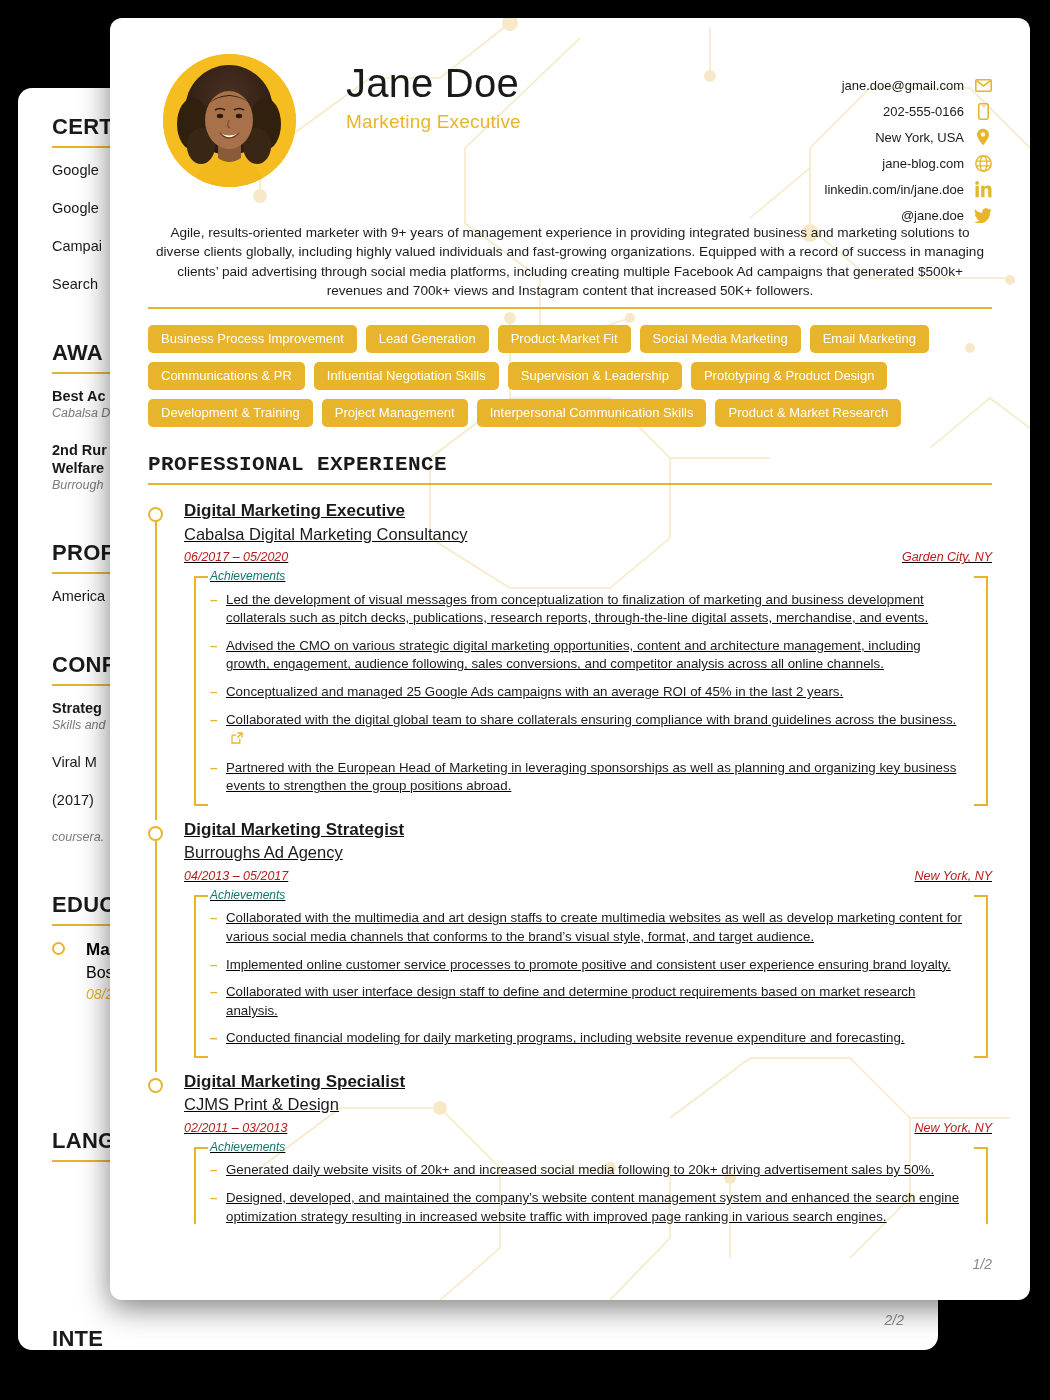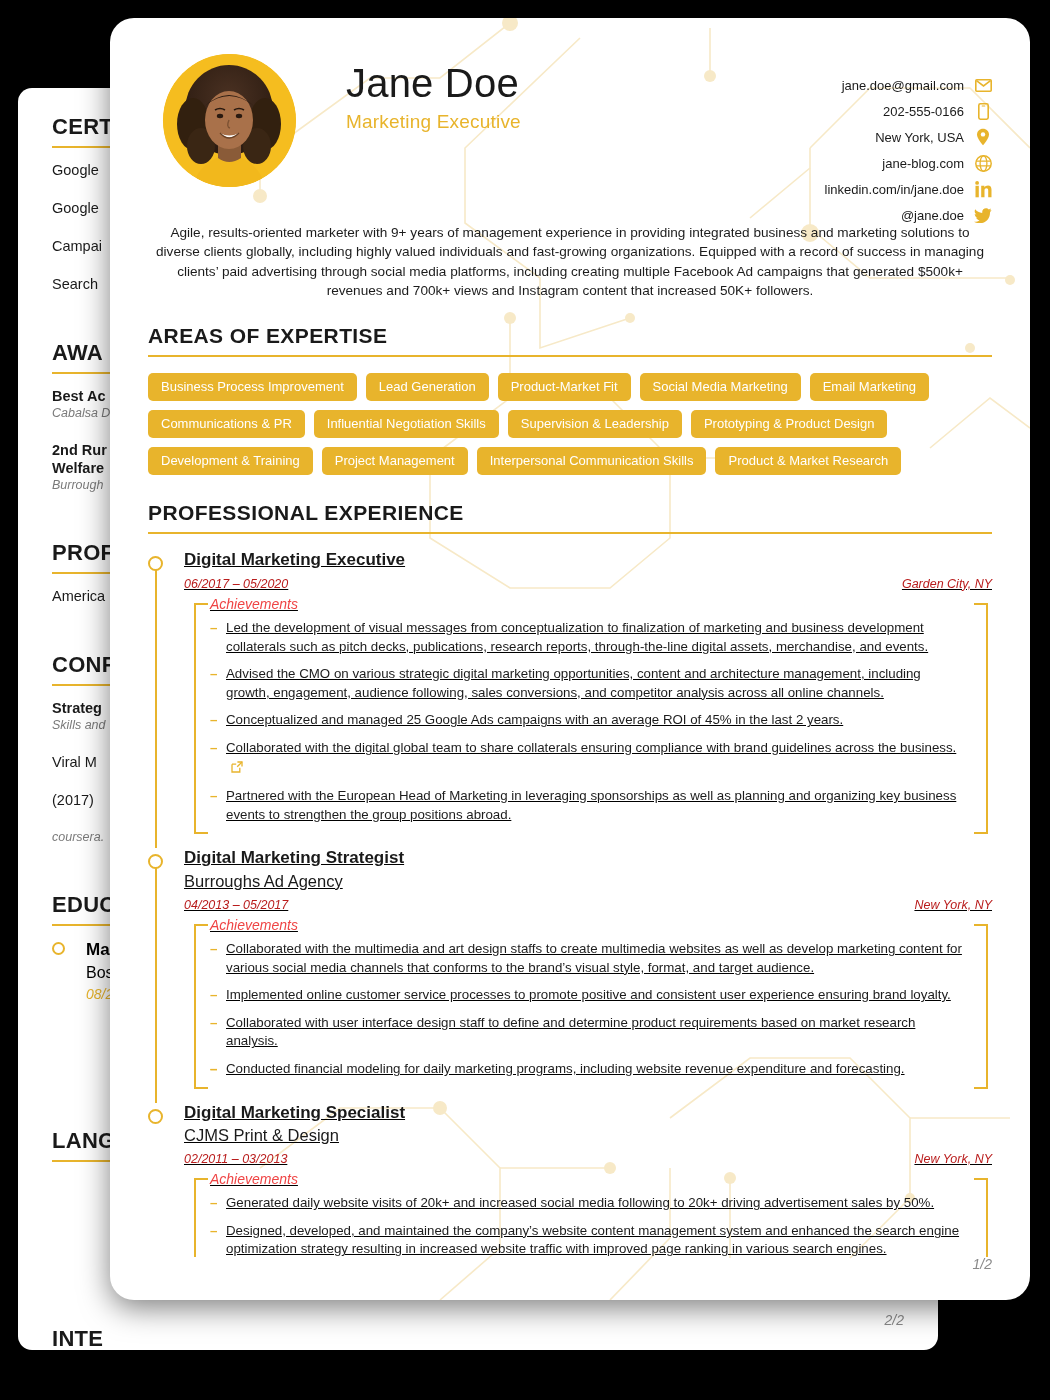--- a/index.html
+++ b/index.html
@@ -73,21 +73,21 @@
   }
 
   
   .front-card {
     position: absolute;
     left: 110px;
     top: 18px;
     width: 920px;
     height: 1282px;
     background: #ffffff;
-    border-radius: 24px;
+    border-radius: 12px;
     box-shadow: 0 8px 30px rgba(0,0,0,0.5);
     overflow: hidden;
   }
 
   .watermark {
     position: absolute;
     inset: 0;
     pointer-events: none;
     opacity: 1;
   }
@@ -180,21 +180,21 @@
   .job-meta {
     display: flex; justify-content: space-between; align-items: baseline;
     margin-top: 6px;
   }
   .job-date, .job-loc {
     font-size: 12.5px; font-style: italic; color: #b91c1c;
   }
 
   .ach-box { position: relative; margin-top: 6px; padding: 0 0 10px 0; }
   .ach-label {
-    font-size: 14px; font-style: italic; color: #ef4444;
+    font-size: 12px; font-style: italic; color: #0f766e;
     padding-left: 26px; line-height: 1.1;
   }
   .brk {
     position: absolute; width: 14px; border-color: #E8B42C; border-style: solid; border-width: 0;
   }
   .brk-tl { left: 10px; top: 6px;  border-top-width: 2px; border-left-width: 2px; height: 12px; }
   .brk-bl { left: 10px; bottom: 0;  border-bottom-width: 2px; border-left-width: 2px; height: 12px; }
   .brk-tr { right: 4px; top: 6px;  border-top-width: 2px; border-right-width: 2px; height: 12px; }
   .brk-br { right: 4px; bottom: 0;  border-bottom-width: 2px; border-right-width: 2px; height: 12px; }
   .brk-lmid { left: 10px; top: 18px; bottom: 12px; border-left-width: 2px; width: 0; height: auto; }
@@ -427,49 +427,49 @@
                 <path d="M17.6 2.0c-0.6 0.3-1.3 0.5-2.1 0.6 0.8-0.5 1.3-1.2 1.6-2.1-0.7 0.4-1.5 0.7-2.3 0.9C14.1 0.7 13.1 0.2 12 0.2c-2.1 0-3.8 1.7-3.8 3.8 0 0.3 0 0.6 0.1 0.9C5.2 4.7 2.8 3.4 1.2 1.3 0.9 1.9 0.7 2.5 0.7 3.2c0 1.3 0.7 2.5 1.7 3.2C1.8 6.4 1.2 6.2 0.7 5.9v0c0 1.8 1.3 3.4 3.0 3.7-0.3 0.1-0.6 0.1-1 0.1-0.2 0-0.5 0-0.7-0.1 0.5 1.5 1.9 2.6 3.5 2.6C4.3 13.2 2.6 13.8 0.8 13.8c-0.3 0-0.6 0-0.8-0.1 1.6 1.0 3.6 1.6 5.6 1.6 6.7 0 10.4-5.6 10.4-10.4l0-0.5C16.6 3.4 17.2 2.7 17.6 2.0z" fill="#E8B42C"></path>
               </svg>
           </span>
         </div>
 
       </div>
     </div>
 
     <div class="summary">Agile, results-oriented marketer with 9+ years of management experience in providing integrated business and marketing solutions to diverse clients globally, including highly valued individuals and fast-growing organizations. Equipped with a record of success in managing clients’ paid advertising through social media platforms, including creating multiple Facebook Ad campaigns that generated $500k+ revenues and 700k+ views and Instagram content that increased 50K+ followers.</div>
 
-    <div class="sec-head">AREAS OF EXPERTISE</div>
     <div class="sec-rule"></div>
 
     <div class="tags">
       <span class="tag">Business Process Improvement</span>
       <span class="tag">Lead Generation</span>
       <span class="tag">Product-Market Fit</span>
       <span class="tag">Social Media Marketing</span>
       <span class="tag">Email Marketing</span>
       <span class="tag">Communications &amp; PR</span>
       <span class="tag">Influential Negotiation Skills</span>
       <span class="tag">Supervision &amp; Leadership</span>
       <span class="tag">Prototyping &amp; Product Design</span>
       <span class="tag">Development &amp; Training</span>
       <span class="tag">Project Management</span>
       <span class="tag">Interpersonal Communication Skills</span>
       <span class="tag">Product &amp; Market Research</span>
     </div>
 
-    <div class="sec-head" style="margin-top:26px;">PROFESSIONAL EXPERIENCE</div>
+    <div class="sec-head" style="margin-top:26px;font-family:Liberation Mono, monospace;">PROFESSIONAL EXPERIENCE</div>
     <div class="sec-rule"></div>
 
     <div class="exp-list">
 
       <div class="exp-item">
         <span class="tl-dot"></span>
         <span class="tl-line"></span>
 
         <div class="job-title">Digital Marketing Executive</div>
+        <div class="job-company">Cabalsa Digital Marketing Consultancy</div>
         <div class="job-meta">
           <span class="job-date">06/2017 – 05/2020</span>
           <span class="job-loc">Garden City, NY</span>
         </div>
 
         <div class="ach-box">
           <span class="brk brk-tl"></span>
           <span class="brk brk-bl"></span>
           <span class="brk brk-tr"></span>
           <span class="brk brk-br"></span>

